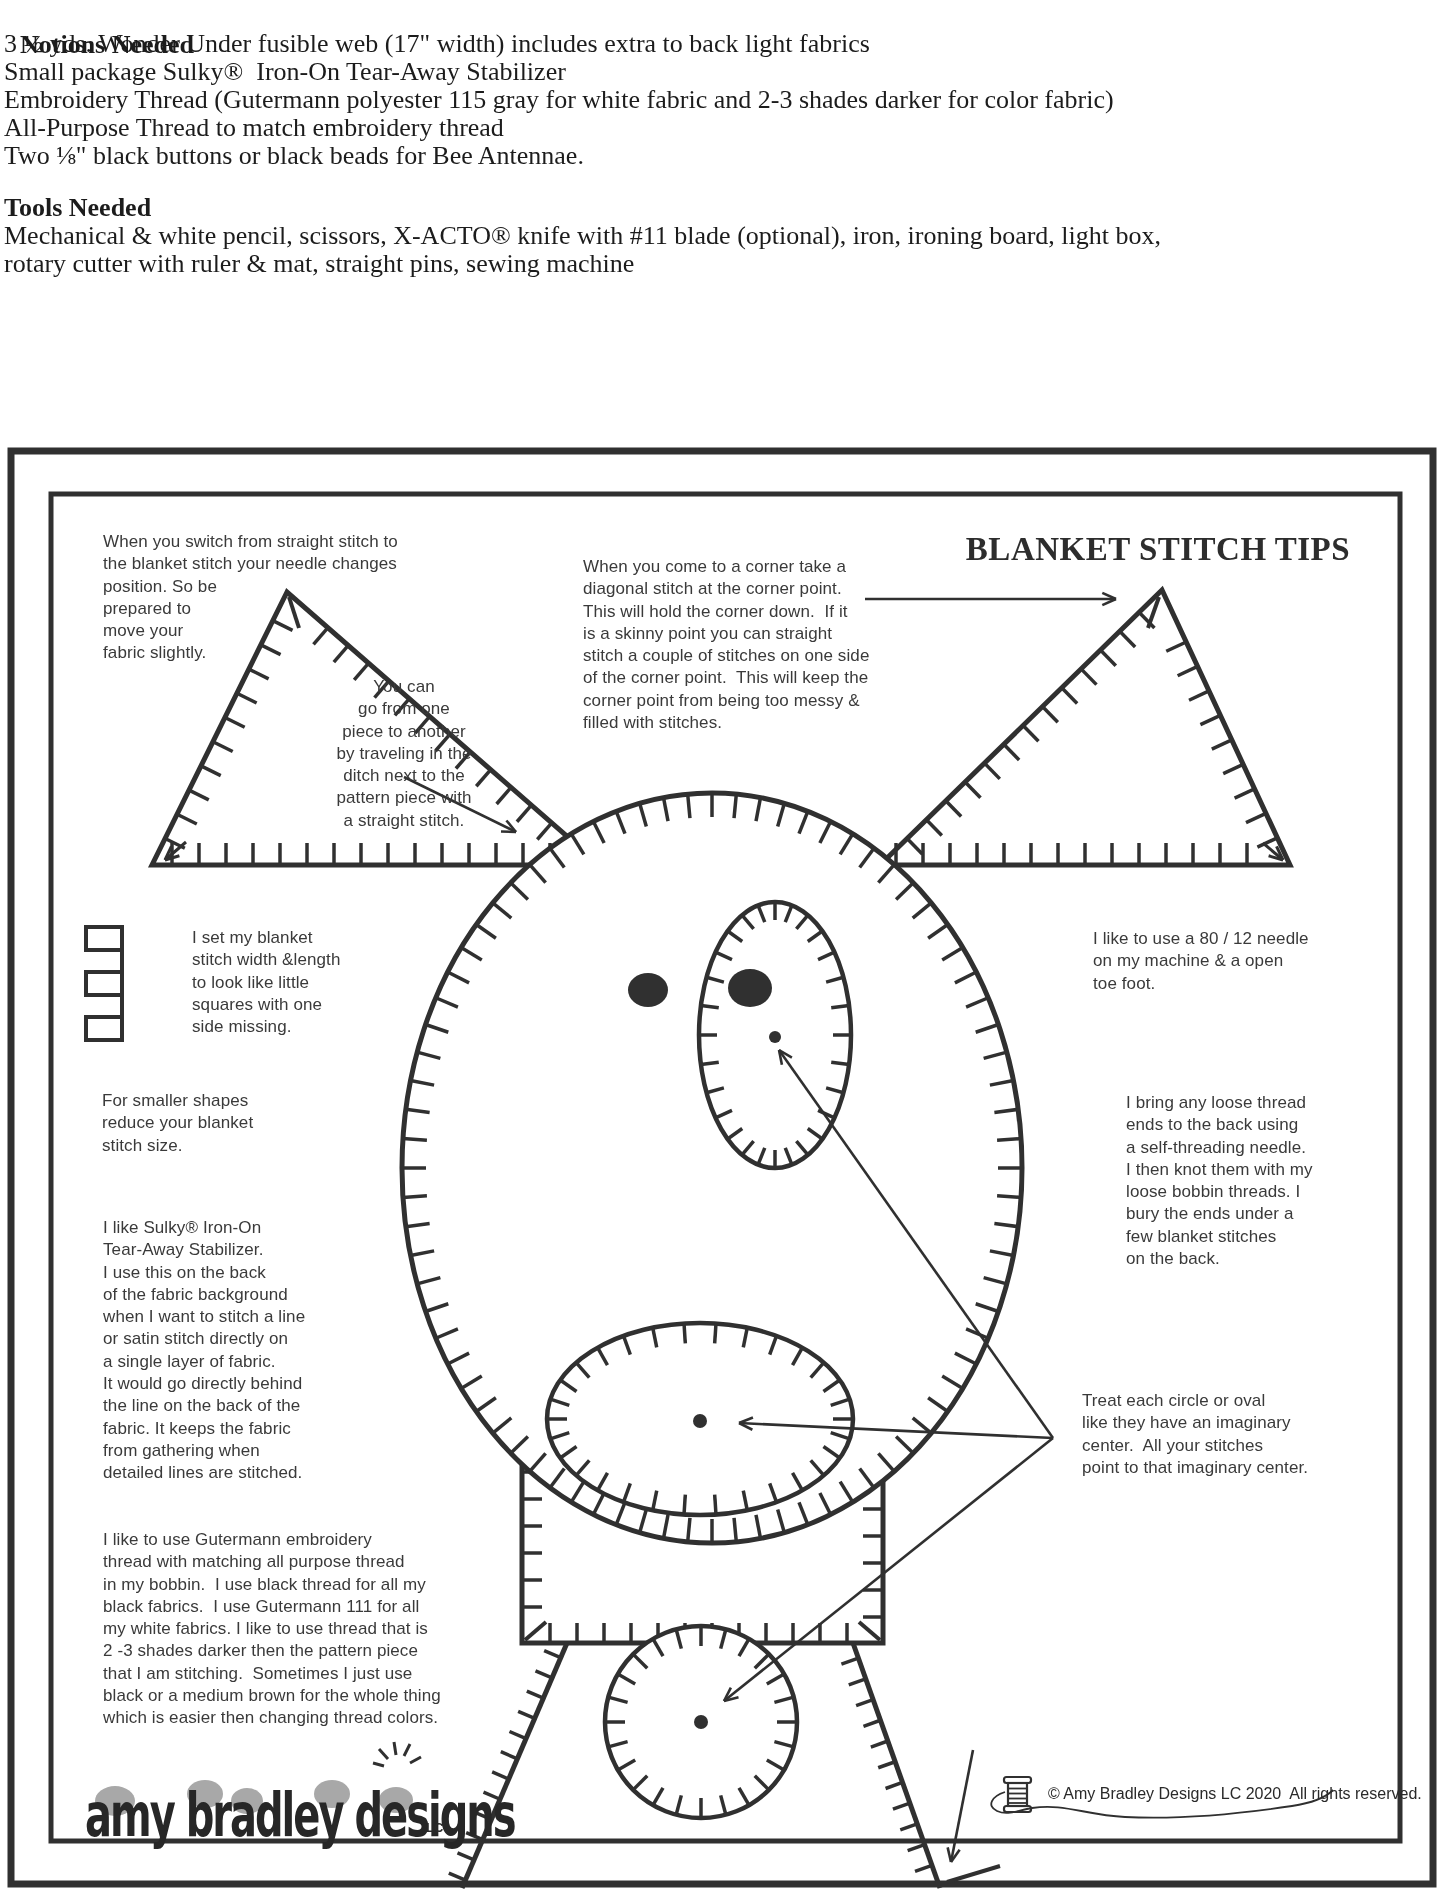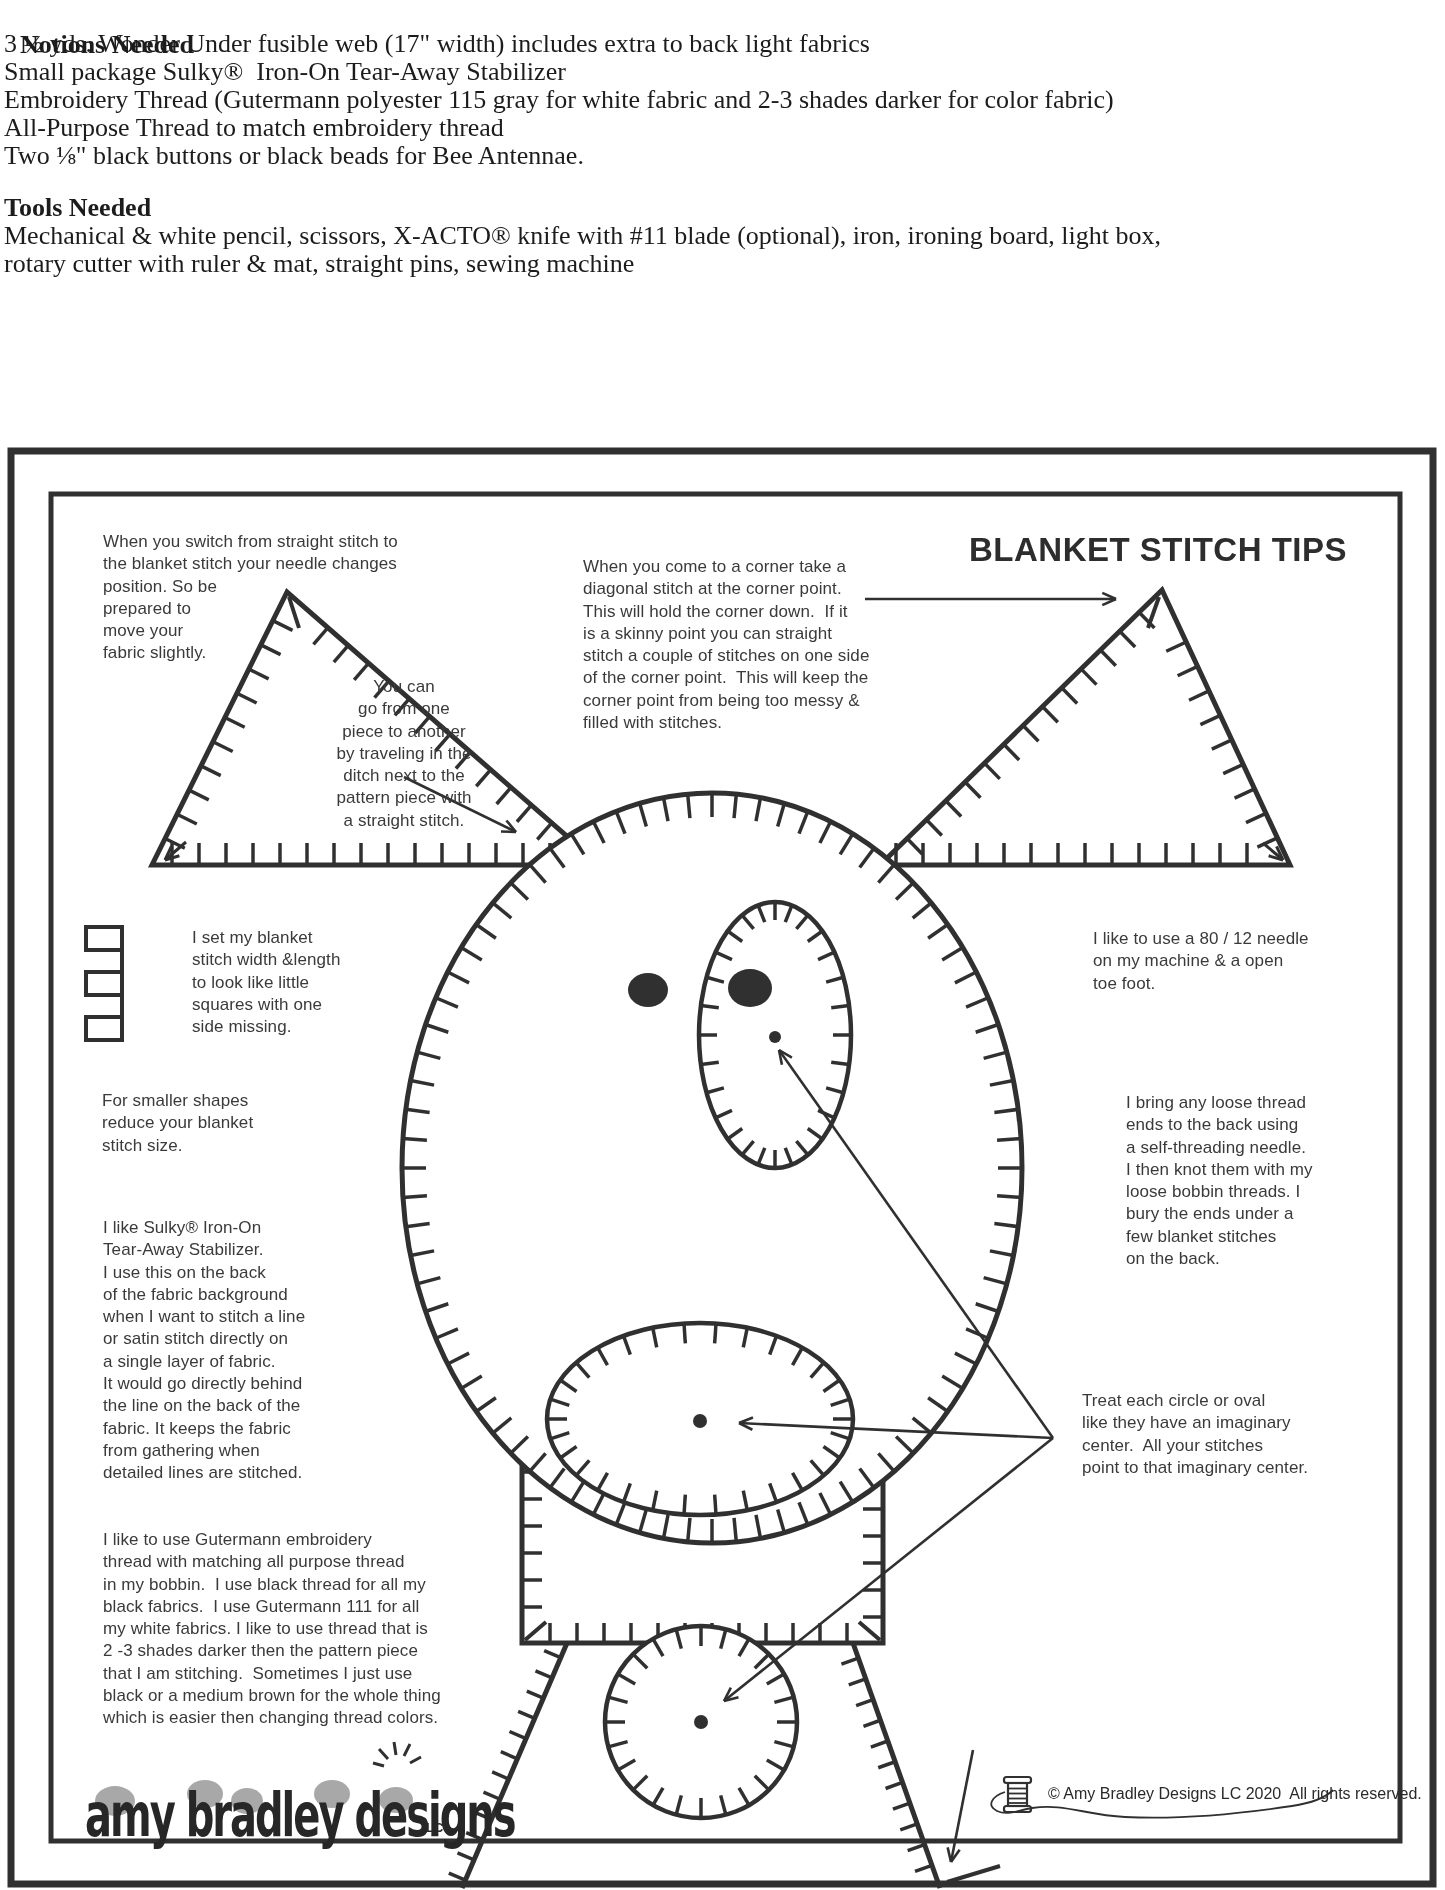--- a/index.html
+++ b/index.html
@@ -6,21 +6,21 @@
   .page{position:relative;width:1445px;height:1890px;background:#fff;overflow:hidden;
         font-family:"Liberation Sans",sans-serif;}
   .serif{font-family:"Liberation Serif",serif;font-size:26px;line-height:28px;color:#1c1c1c;
          position:absolute;white-space:pre;}
   .serif-h{font-weight:bold;}
   .note{position:absolute;font-family:"Liberation Sans",sans-serif;font-size:17px;
         line-height:22.3px;color:#3a3a3a;white-space:pre;letter-spacing:.1px;}
   .note.center{text-align:center;}
   .diagram-title{position:absolute;left:952px;top:531px;width:412px;text-align:center;
         font-weight:700;font-size:33px;letter-spacing:.5px;color:#2d2d2d;
-        font-family:Liberation Sans, sans-serif;}
+        font-family:Liberation Serif, serif;}
   .copyright{position:absolute;left:1036px;top:1785px;font-size:16px;color:#2a2a2a;
         white-space:pre;font-family:"Liberation Sans",sans-serif;margin-left:12px;}
   .logo-lc{position:absolute;left:426px;top:1820px;font-size:13px;font-weight:bold;color:#2a2a2a;}
   svg.canvas{position:absolute;left:0;top:0;}
   .tline{white-space:pre;}
 </style>
 </head>
 <body>
 
 <div class="page">

